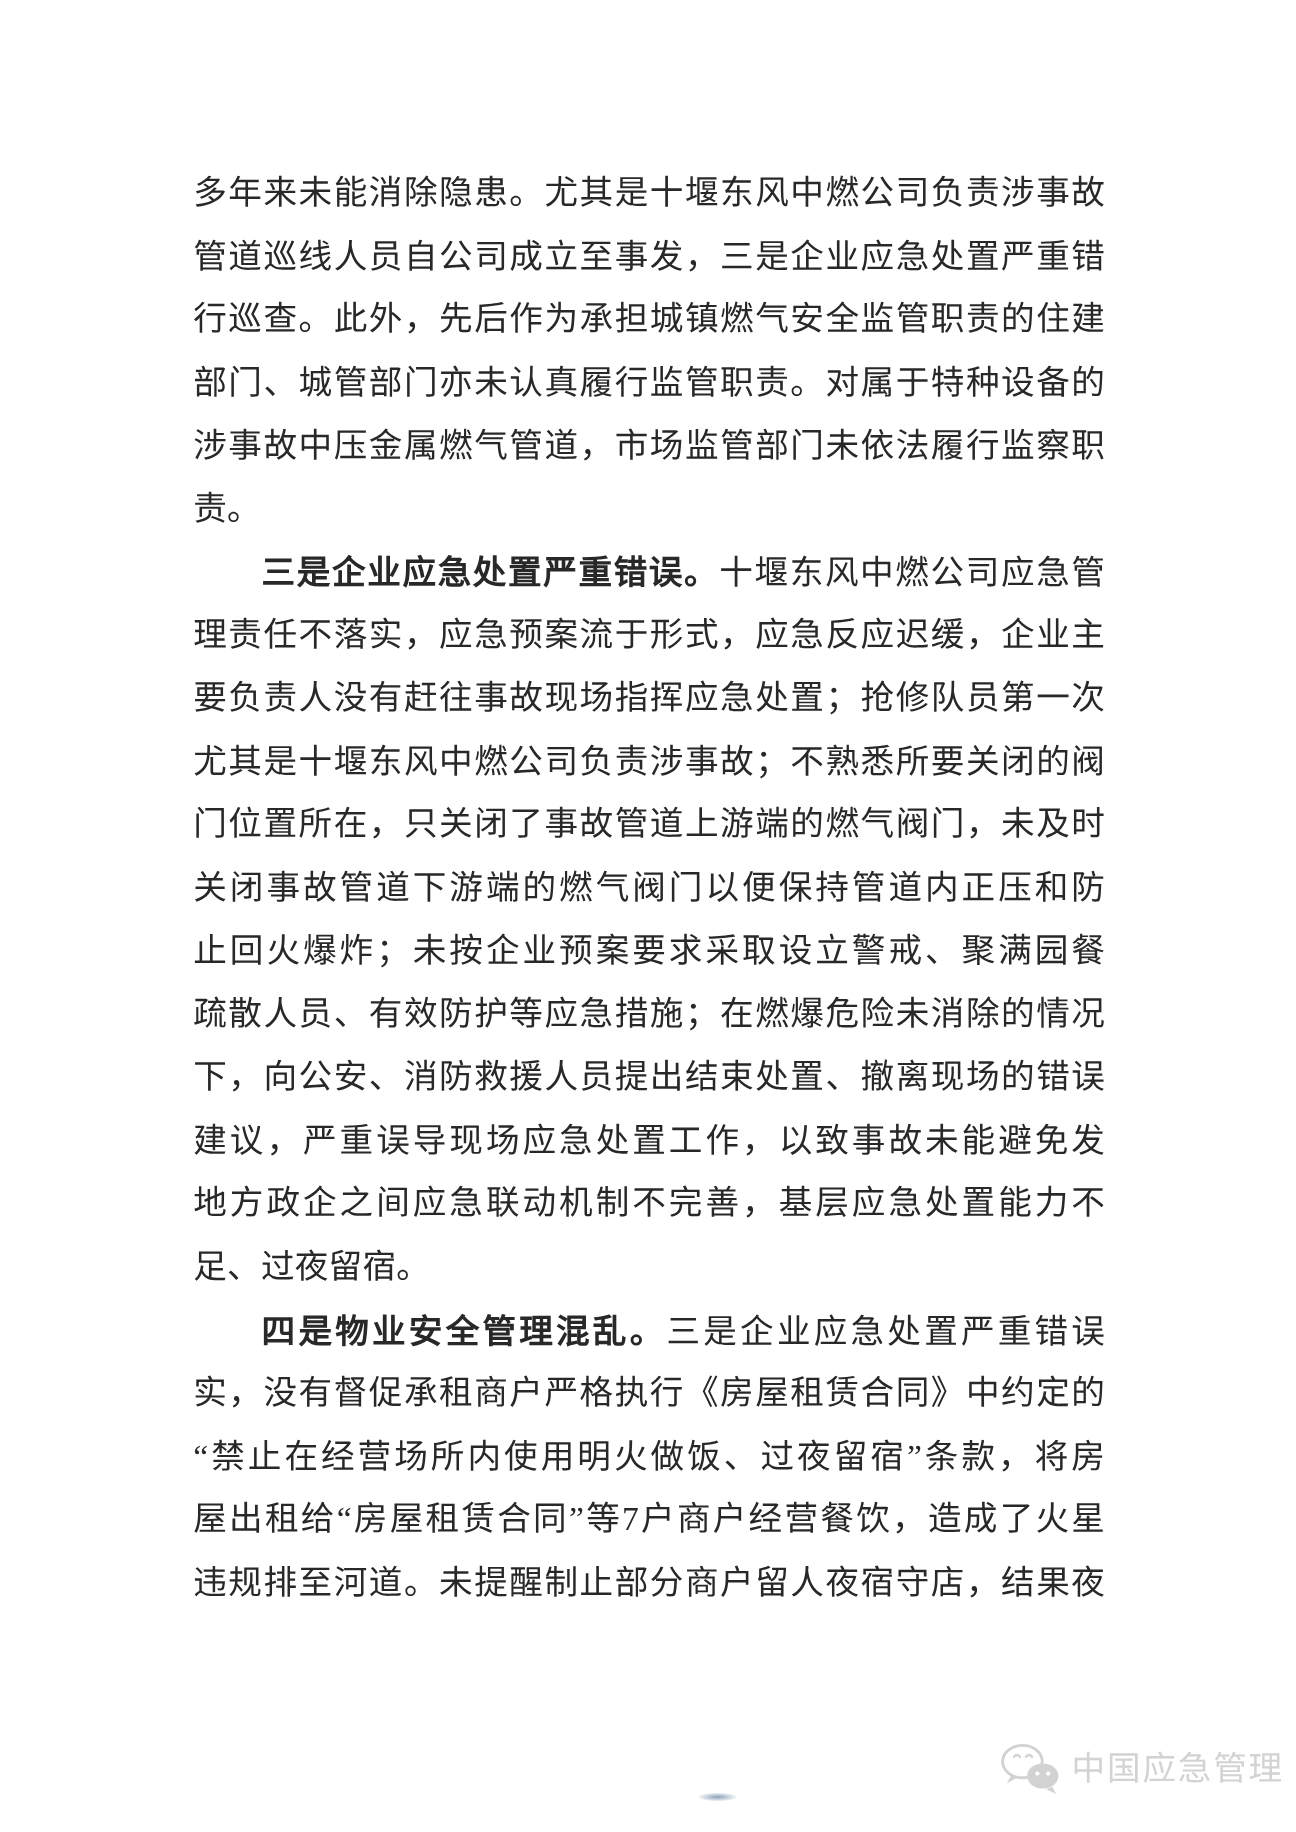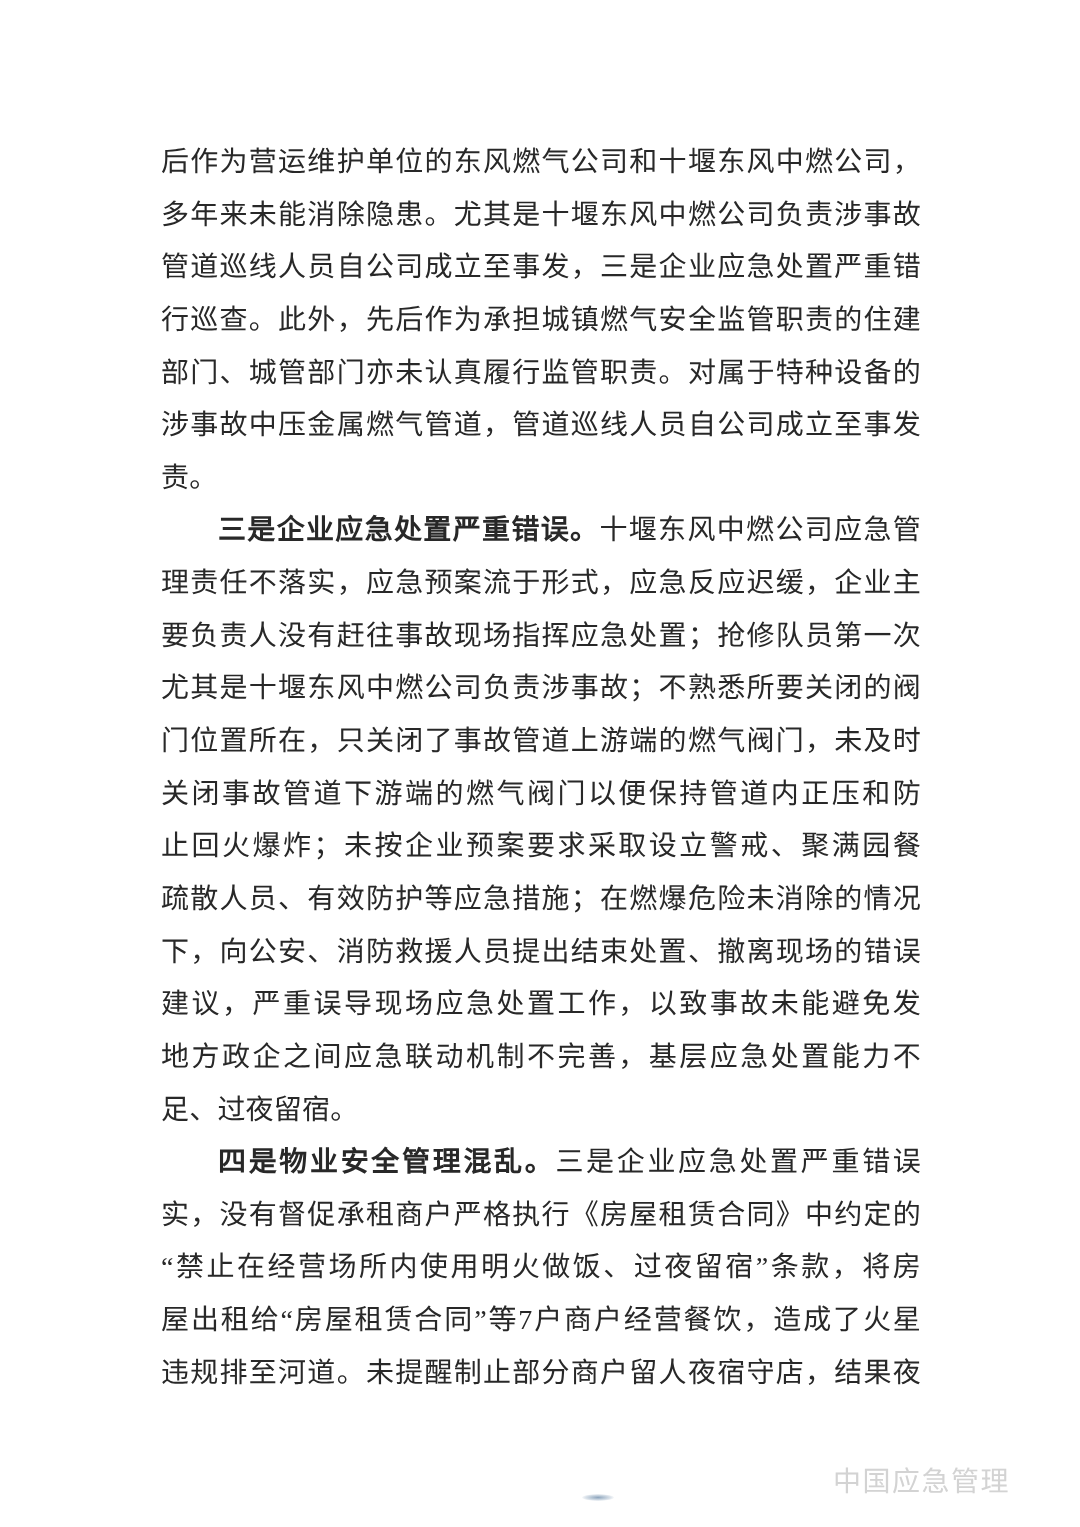--- a/index.html
+++ b/index.html
@@ -53,44 +53,42 @@
     background: radial-gradient(ellipse at center, rgba(112,142,172,0.8) 0%, rgba(112,142,172,0.25) 55%, rgba(112,142,172,0) 75%);
   }
   .watermark {
     position: absolute;
     left: 833px;
     top: 1451px;
     height: 48px;
     display: flex;
     align-items: flex-start;
     gap: 8px;
-    flex-direction: column;
   }
   .watermark .wm-text {
     font-size: 28px;
     letter-spacing: 1.5px;
     color: #d3d3d3;
     text-shadow: 1px 1px 0 #ffffff;
     font-family: "Liberation Sans", "DejaVu Sans", sans-serif;
     white-space: nowrap;
   }
   .wm-icon { display: block; }
 </style>
 </head>
 <body>
 
 <div class="page">
 
   <div class="text-block" id="textBlock">
-      <div class="line fill"><span class="seg">后作为营运维护单位的东风燃气公司和十堰东风中燃公司，</span></div>
       <div class="line fill"><span class="seg">多年来未能消除隐患。尤其是十堰东风中燃公司负责涉事故</span></div>
       <div class="line fill"><span class="seg">管道巡线人员自公司成立至事发，三是企业应急处置严重错误</span></div>
       <div class="line fill"><span class="seg">行巡查。此外，先后作为承担城镇燃气安全监管职责的住建</span></div>
       <div class="line fill"><span class="seg">部门、城管部门亦未认真履行监管职责。对属于特种设备的</span></div>
-      <div class="line fill"><span class="seg">涉事故中压金属燃气管道，管道巡线人员自公司成立至事发</span></div>
+      <div class="line fill"><span class="seg">涉事故中压金属燃气管道，市场监管部门未依法履行监察职</span></div>
       <div class="line"><span class="seg">责。</span></div>
       <div class="line fill indent"><span class="seg bold">三是企业应急处置严重错误。</span><span class="seg">十堰东风中燃公司应急管</span></div>
       <div class="line fill"><span class="seg">理责任不落实，应急预案流于形式，应急反应迟缓，企业主</span></div>
       <div class="line fill"><span class="seg">要负责人没有赶往事故现场指挥应急处置；抢修队员第一次</span></div>
       <div class="line fill"><span class="seg">尤其是十堰东风中燃公司负责涉事故；不熟悉所要关闭的阀</span></div>
       <div class="line fill"><span class="seg">门位置所在，只关闭了事故管道上游端的燃气阀门，未及时</span></div>
       <div class="line fill"><span class="seg">关闭事故管道下游端的燃气阀门以便保持管道内正压和防</span></div>
       <div class="line fill"><span class="seg">止回火爆炸；未按企业预案要求采取设立警戒、聚满园餐厅、</span></div>
       <div class="line fill"><span class="seg">疏散人员、有效防护等应急措施；在燃爆危险未消除的情况</span></div>
       <div class="line fill"><span class="seg">下，向公安、消防救援人员提出结束处置、撤离现场的错误</span></div>

